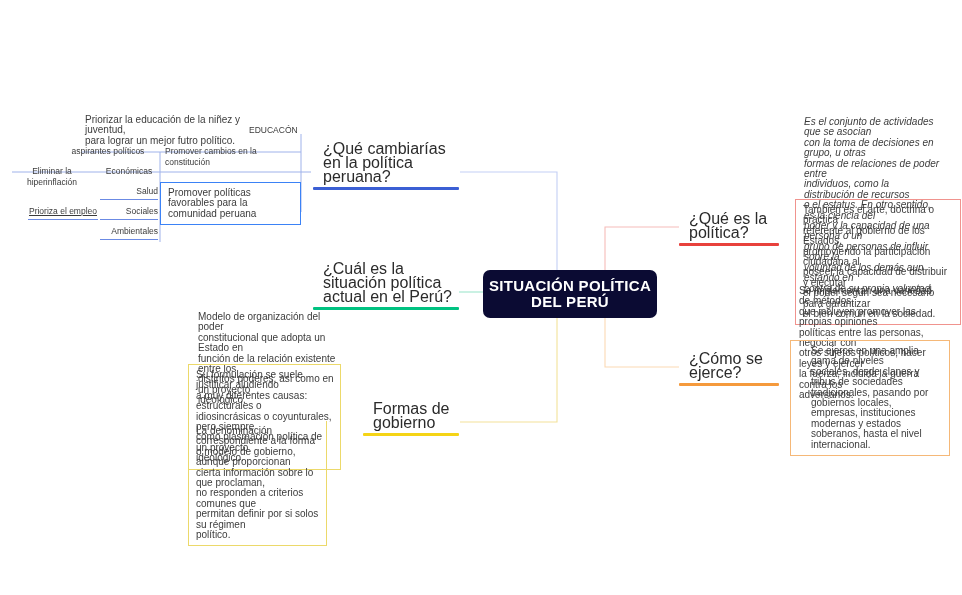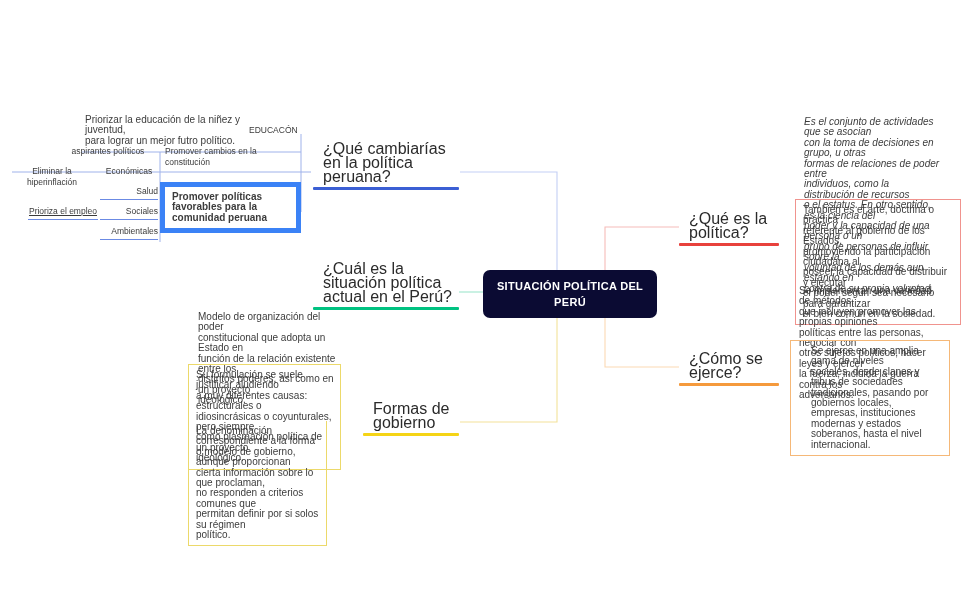--- a/index.html
+++ b/index.html
@@ -29,21 +29,21 @@
   
   .root-node {
     position: absolute;
     left: 483px;
     top: 270px;
     width: 174px;
     height: 48px;
     background: #0b0b33;
     border-radius: 7px;
     color: #ffffff;
-    font-size: 11px;
+    font-size: 15px;
     font-weight: bold;
     letter-spacing: 0.3px;
     line-height: 16px;
     display: flex;
     align-items: center;
     justify-content: center;
     text-align: center;
     z-index: 5;
   }
 
@@ -84,21 +84,21 @@
   .note {
     position: absolute;
     font-size: 10px;
     line-height: 10.4px;
     color: #3c3c3c;
     padding: 5px 7px 5px 7px;
     box-sizing: border-box;
     z-index: 3;
     white-space: pre-line;
   }
-  .note.blue   { border: 5px solid #3b82f6; font-weight: bold; }
+  .note.blue   { border: 1px solid #3b82f6; }
   .note.red    { border: 1px solid #f0938e; }
   .note.orange { border: 1px solid #f5b878; }
   .note.yellow { border: 1px solid #ecd96a; }
   .note.yellow-t { border: 1px solid #ecd96a; border-top: none; }
   .note.plain  { border: none; }
 </style>
 </head>
 <body>
 
 <div id="canvas">

